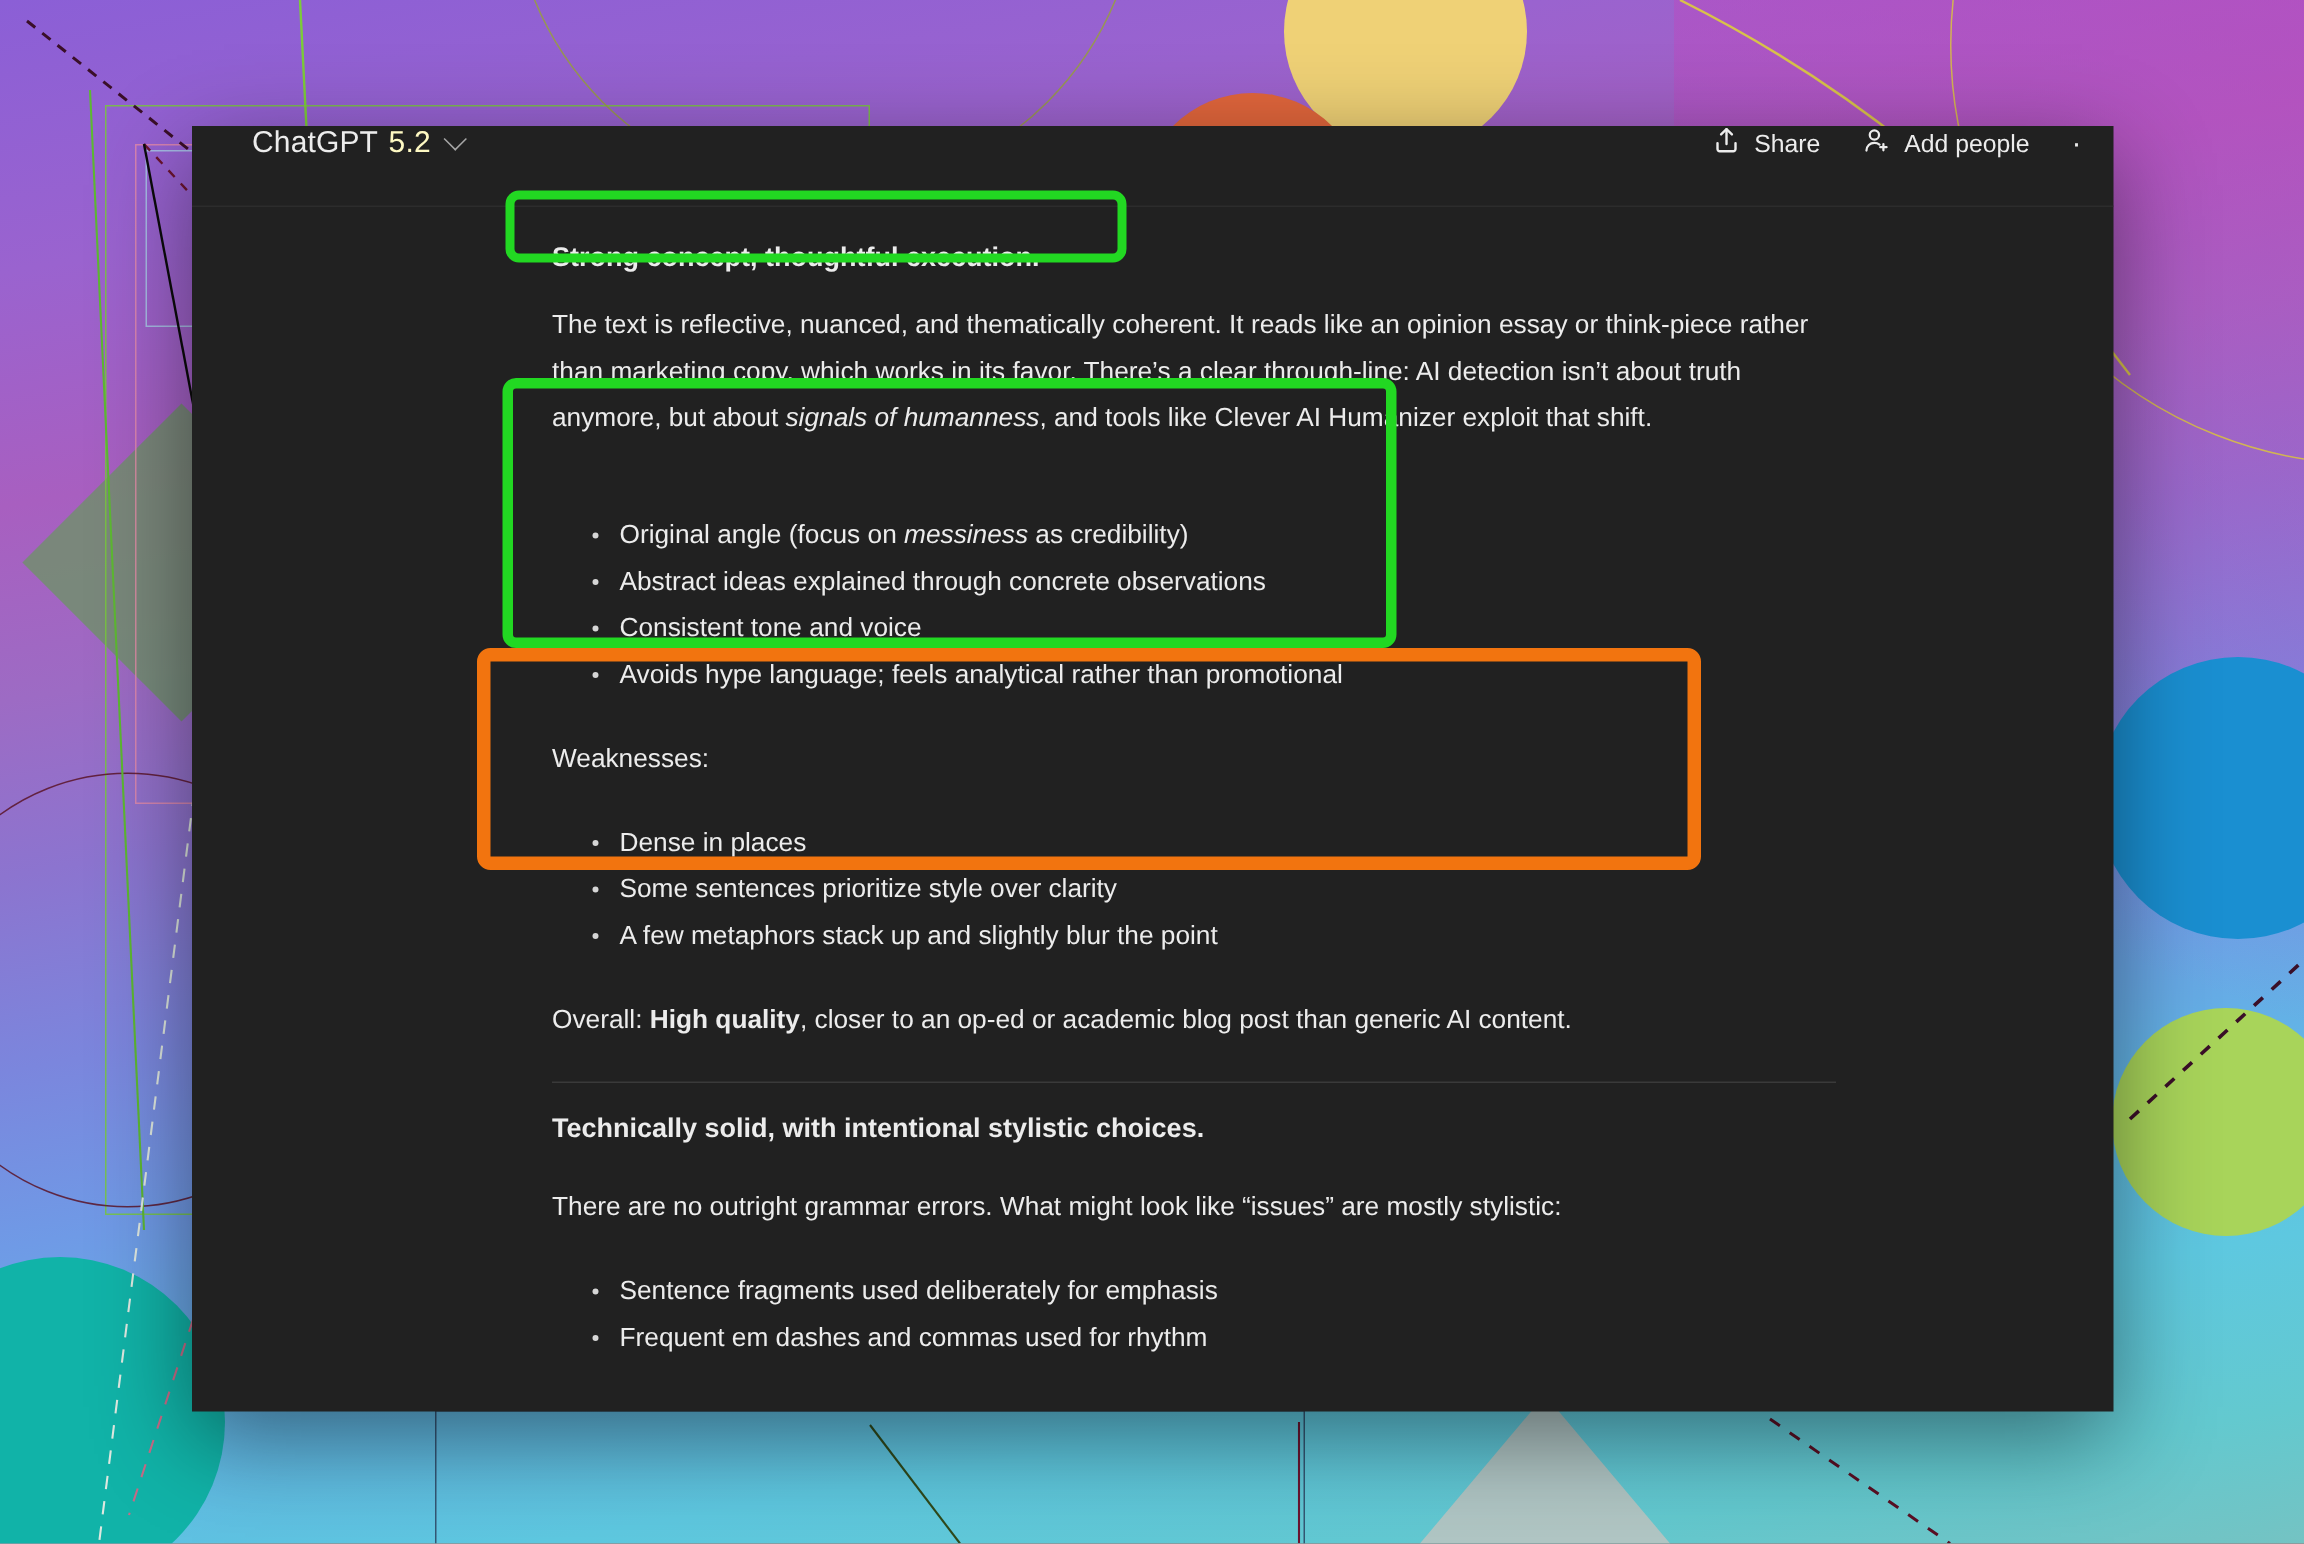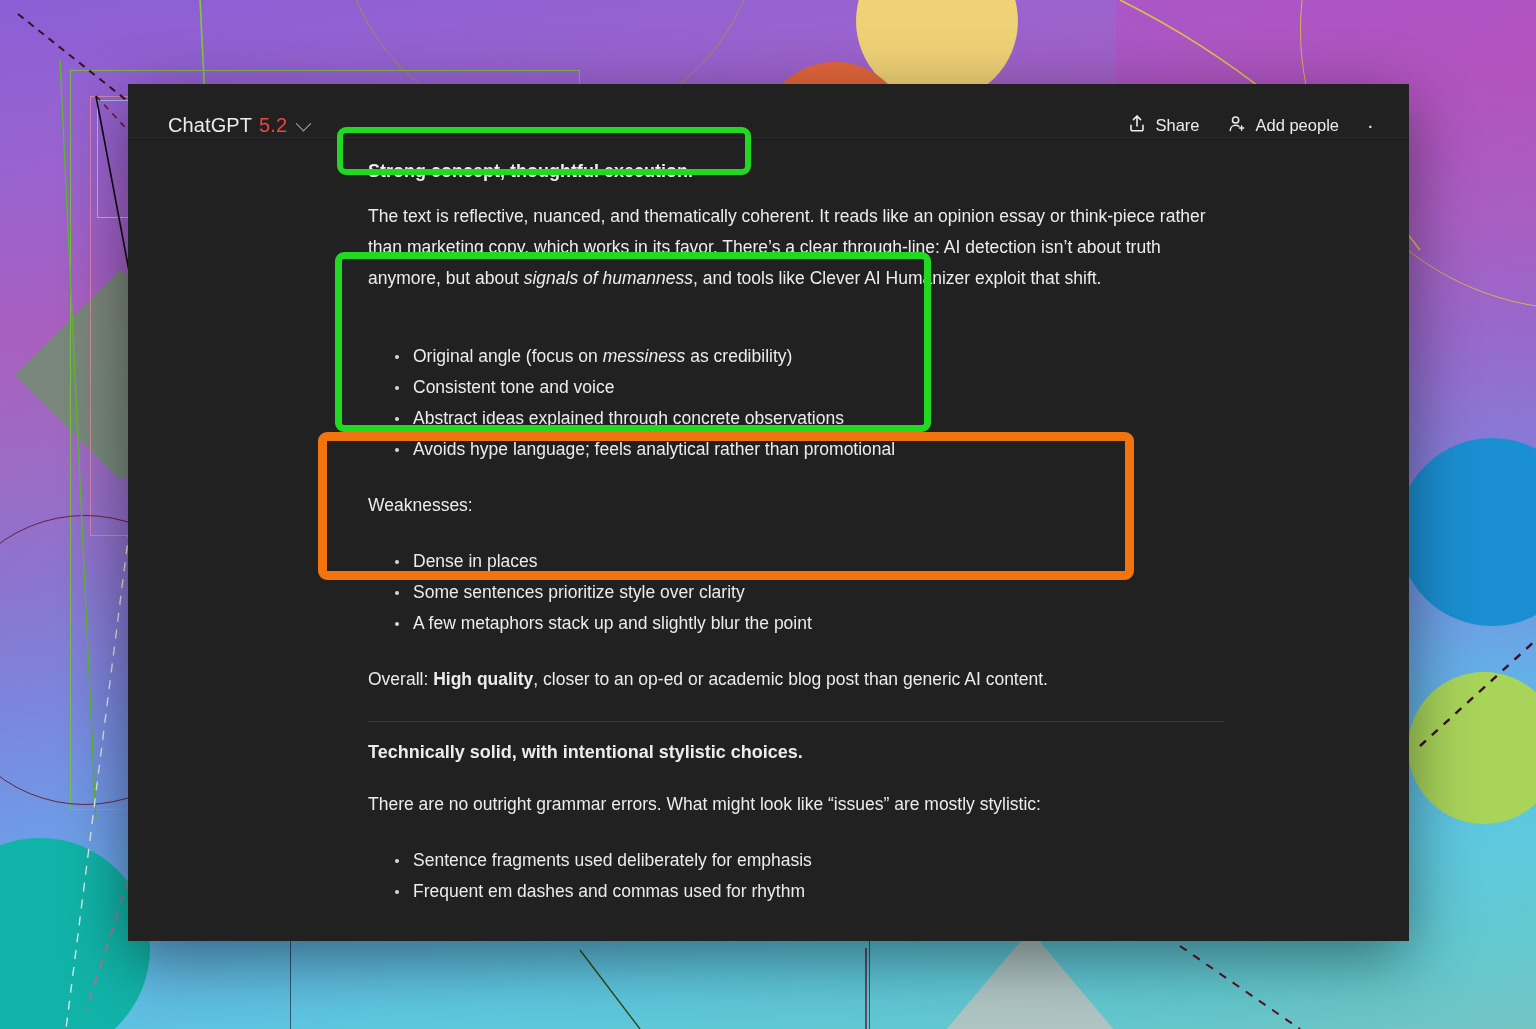--- a/index.html
+++ b/index.html
@@ -44,29 +44,29 @@
     left:128px; top:84px;
     width:1281px; height:857px;
     background:#212121;
     box-shadow:0 18px 60px rgba(0,0,0,.45);
     overflow:hidden;
     z-index:20;
   }
   #titlebar {
     position:relative;
     height:54px;
-    display:flex; align-items:flex-end;
-    padding:0 14px 0 40px;
+    display:flex; align-items:flex-start;
+    padding:0 0 0 40px;
     border-bottom:1px solid #2c2c2c;
   }
   #app-title {
     font-size:20px; color:#ececec; letter-spacing:.1px;
     display:flex; align-items:baseline; gap:7px;
   }
-  #app-title .ver { color:#ef4444; font-size:20px; }
+  #app-title .ver { color:#fef9c3; font-size:20px; }
   .chev {
     display:inline-block; width:11px; height:11px;
     border-right:1.8px solid #a6a6a6; border-bottom:1.8px solid #a6a6a6;
     transform:rotate(45deg) translate(-2px,-2px);
     margin-left:4px;
   }
   #title-actions {
     margin-left:auto;
     display:flex; align-items:center; gap:28px;
     padding-right:18px;
@@ -220,22 +220,22 @@
 
         <div class="spacer-md"></div>
 
 
         <div class="spacer-sm"></div>
 
         <ul>
           <li>
             <span>Original angle (focus on </span><em>messiness</em><span> as credibility)</span>
           </li>
+          <li>Abstract ideas explained through concrete observations</li>
           <li>Consistent tone and voice</li>
-          <li>Abstract ideas explained through concrete observations</li>
           <li>Avoids hype language; feels analytical rather than promotional</li>
         </ul>
 
         <div class="spacer-sm"></div>
 
         <p class="para">Weaknesses:</p>
 
         <div class="spacer-sm"></div>
 
         <ul>

